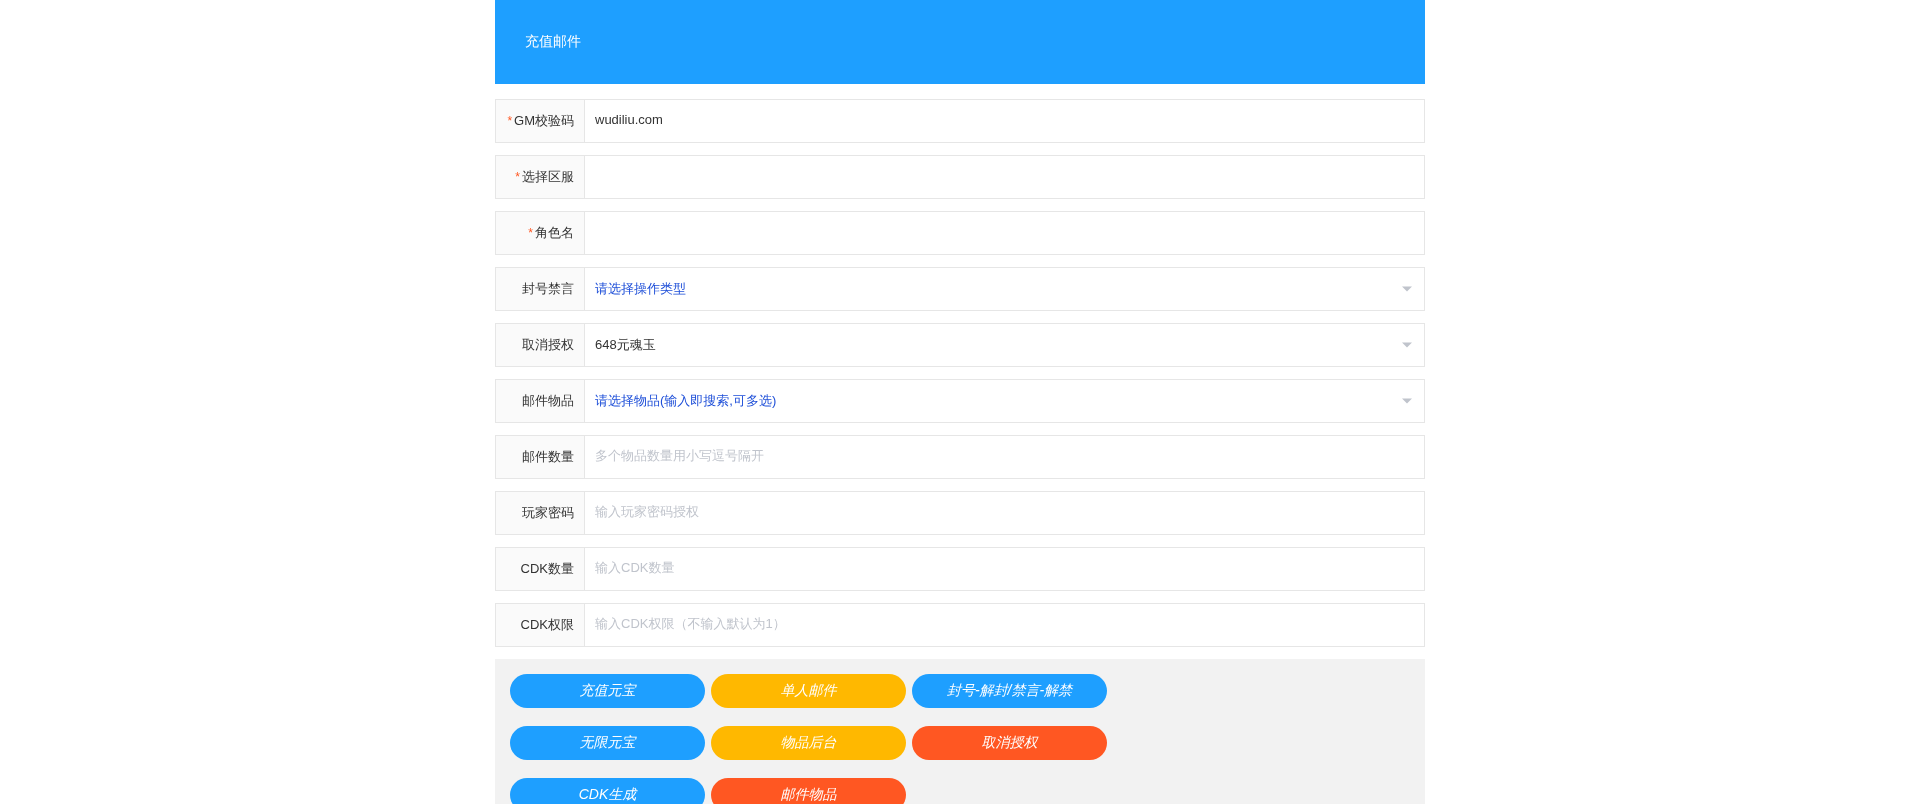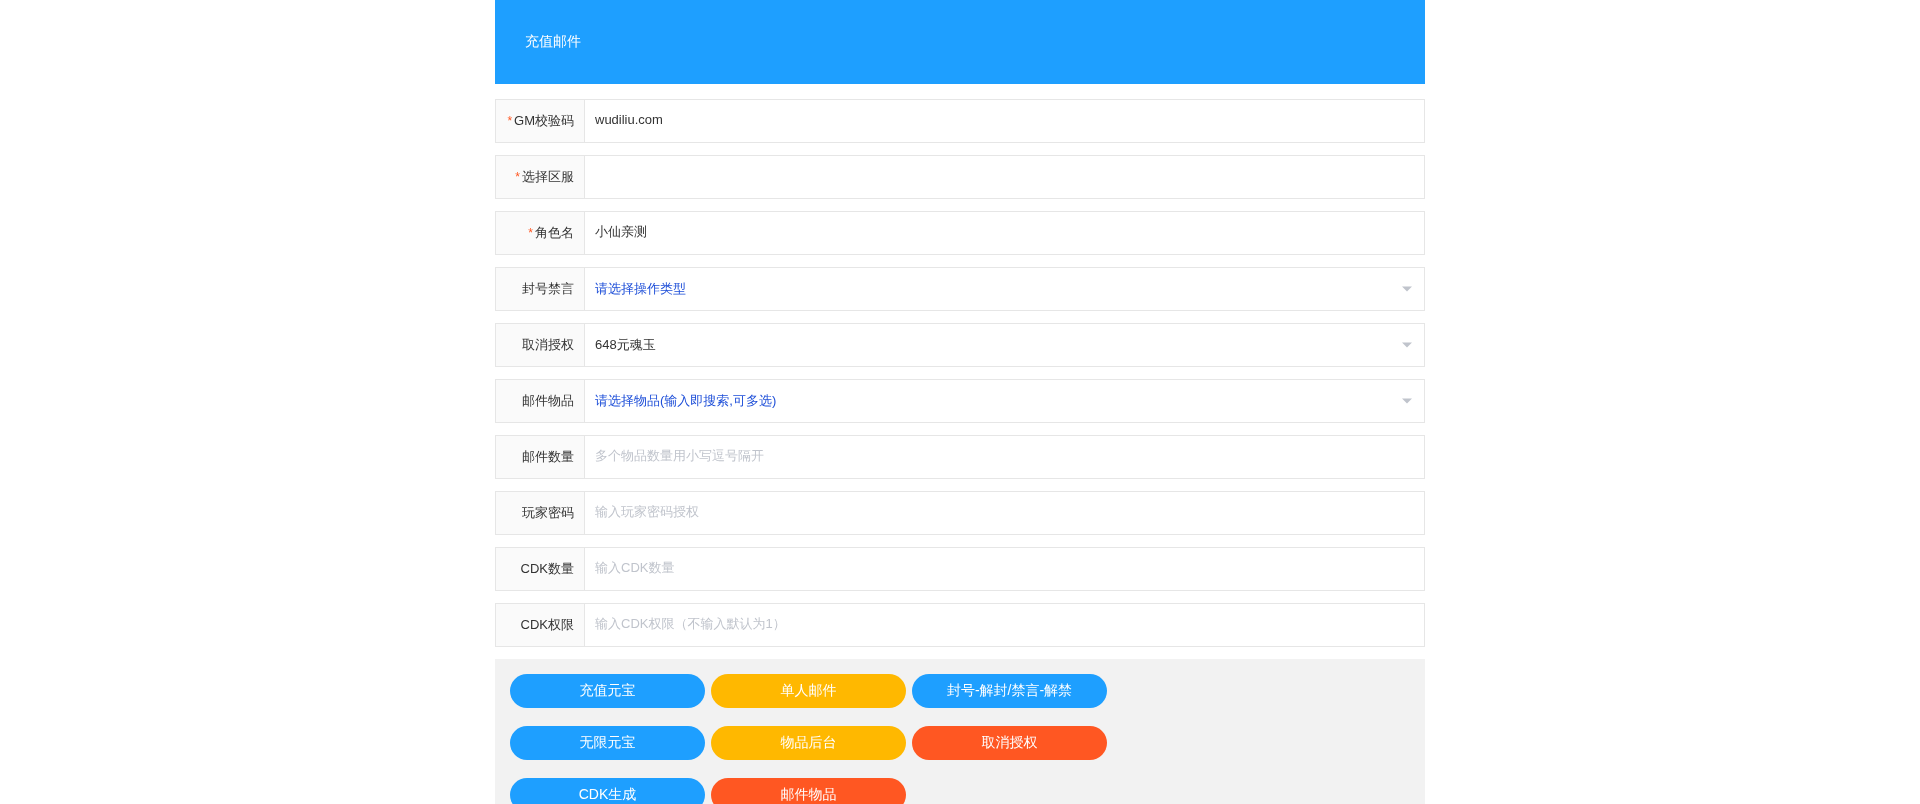--- a/index.html
+++ b/index.html
@@ -105,20 +105,21 @@
       width: 195px;
       height: 34px;
       border: none;
       border-radius: 17px;
       color: #ffffff;
       font-size: 14px;
       cursor: pointer;
       display: flex;
       align-items: center;
       justify-content: center;
+      font-style: italic;
     }
     .btn-blue {
       background: #1e9fff;
     }
     .btn-yellow {
       background: #ffb800;
     }
     .btn-orange {
       background: #ff5722;
     }
@@ -145,23 +146,20 @@
     <div class="label-cell">
       <span class="required-mark">*</span>
       <span>选择区服</span>
     </div>
   </div>
 
   <div class="form-row">
     <div class="label-cell">
       <span class="required-mark">*</span>
       <span>角色名</span>
-    </div>
-    <div class="input-cell">
-      <input type="text" class="text-input" value="小仙亲测" style="">
     </div>
   </div>
 
   <div class="form-row">
     <div class="label-cell">
       <span>封号禁言</span>
     </div>
     <div class="input-cell">
       <div class="select-wrapper">
         <span class="select-placeholder">请选择操作类型</span>

